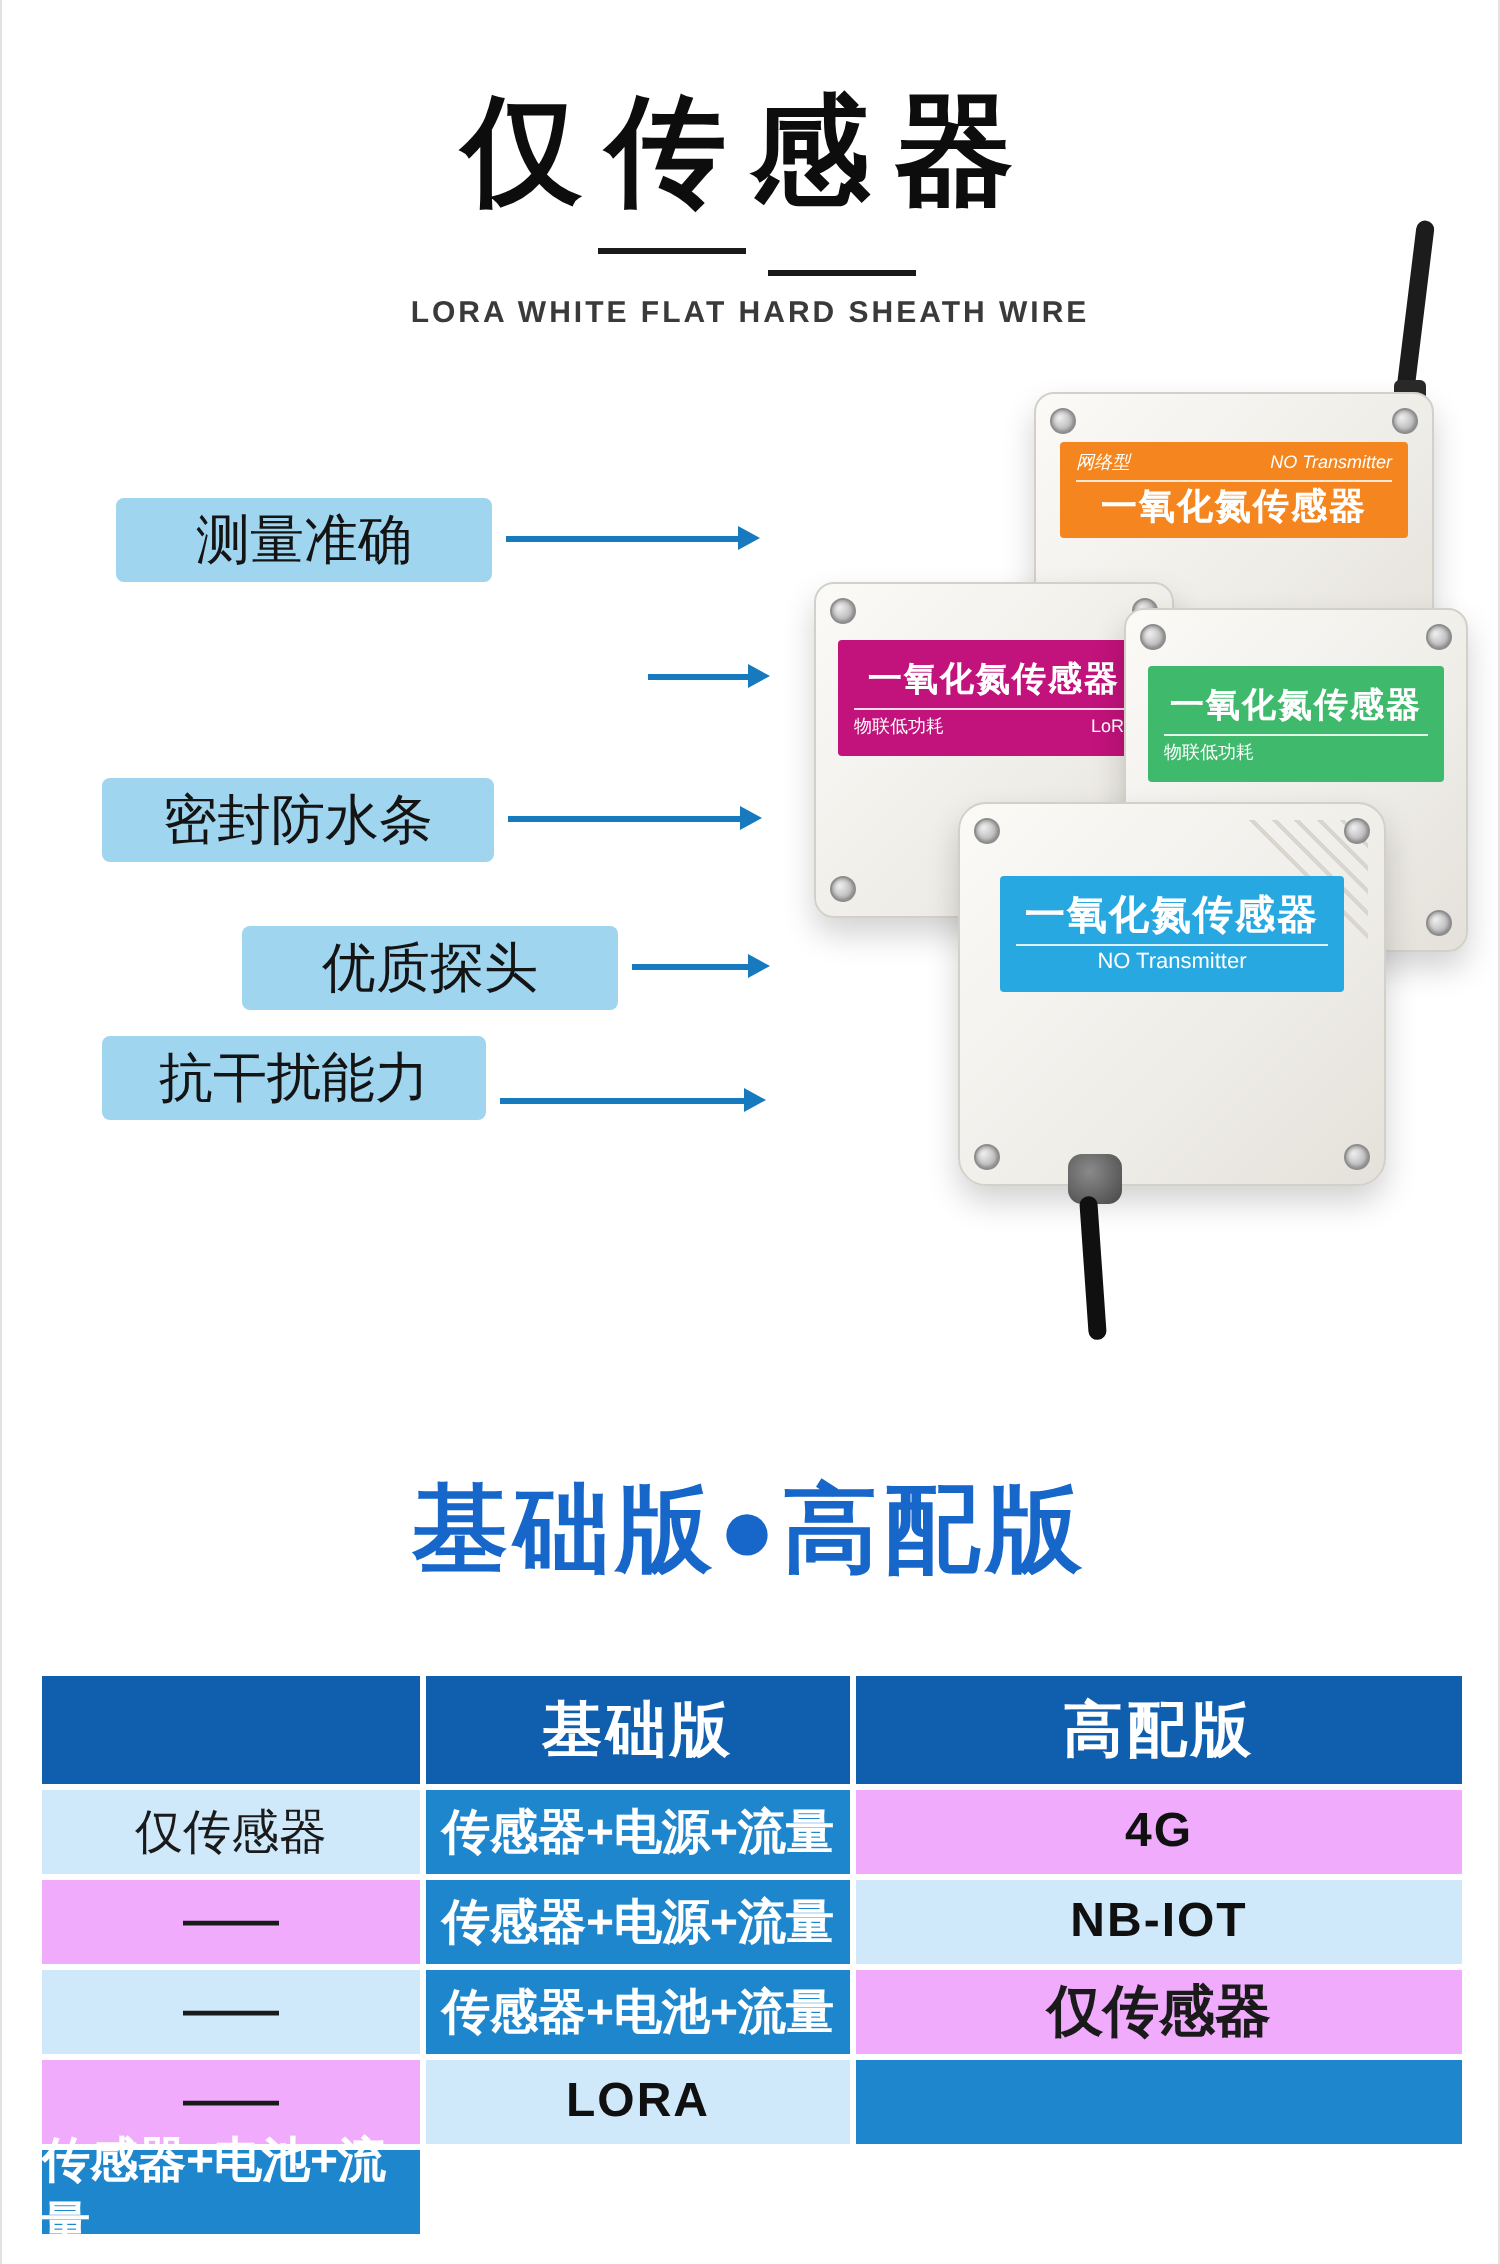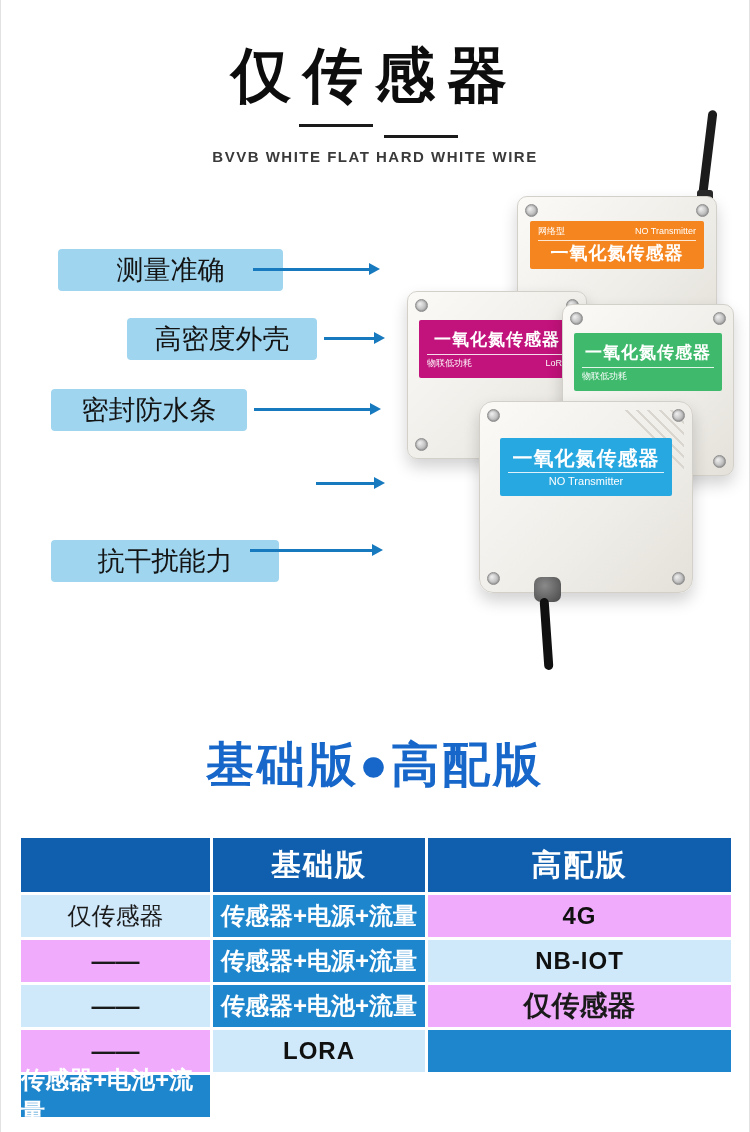--- a/index.html
+++ b/index.html
@@ -114,41 +114,41 @@
   .dash   { font-weight:700; }
 </style>
 </head>
 <body>
 
 <div class="page">
 
   <div class="main-title">仅传感器</div>
   <div class="deco-line deco-left"></div>
   <div class="deco-line deco-right"></div>
-  <div class="subtitle">BVVB WHITE FLAT HARD WHITE WIRE</div>
-
-  <div class="pill" style="left:57px; top:249px; width:225px;">测量准确</div>
-  <div class="pill" style="left:126px; top:318px; width:190px;">高密度外壳</div>
+  <div class="subtitle">LORA WHITE FLAT HARD SHEATH WIRE</div>
+
+  <div class="pill" style="left:57px; top:249px; width:188px;">测量准确</div>
   <div class="pill" style="left:50px; top:389px; width:196px;">密封防水条</div>
-  <div class="pill" style="left:50px; top:540px; width:228px;">抗干扰能力</div>
+  <div class="pill" style="left:120px; top:463px; width:188px;">优质探头</div>
+  <div class="pill" style="left:50px; top:518px; width:192px;">抗干扰能力</div>
 
   <div class="arrow" style="left:252px; top:268px; width:116px;"></div>
   <div class="arrow" style="left:323px; top:337px; width:50px;"></div>
   <div class="arrow" style="left:253px; top:408px; width:116px;"></div>
   <div class="arrow" style="left:315px; top:482px; width:58px;"></div>
   <div class="arrow" style="left:249px; top:549px; width:122px;"></div>
 
   <div class="antenna-rod"></div>
   <div class="antenna-base"></div>
 
   <div class="device dev-orange">
     <div class="screw tl"></div>
     <div class="screw tr"></div>
     <div class="dev-label lab-orange">
-      <div class="tiny-row" style="border-bottom:1px solid rgba(255,255,255,.8); padding-bottom:2px;">
+      <div class="tiny-row" style="border-bottom:1px solid rgba(255,255,255,.8); padding-bottom:2px;font-style:italic;">
         <span>网络型</span>
         <span>NO Transmitter</span>
       </div>
       <div class="main-row">一氧化氮传感器</div>
     </div>
   </div>
 
   <div class="device dev-magenta">
     <div class="screw tl"></div>
     <div class="screw tr"></div>

